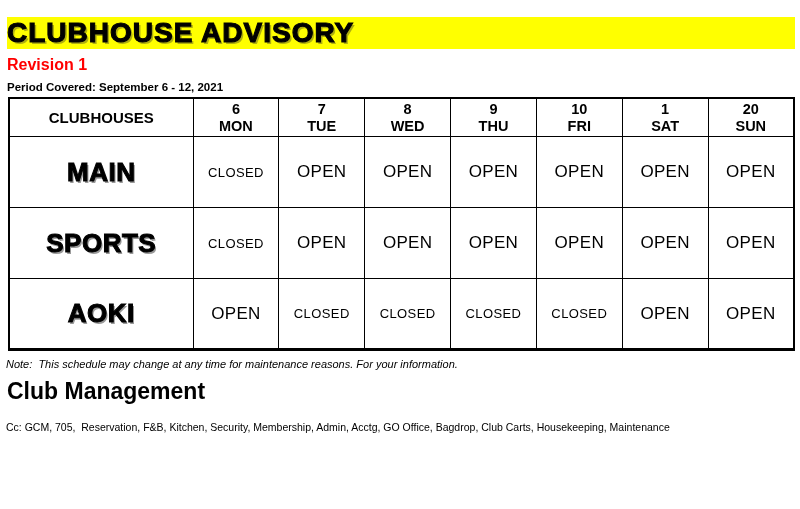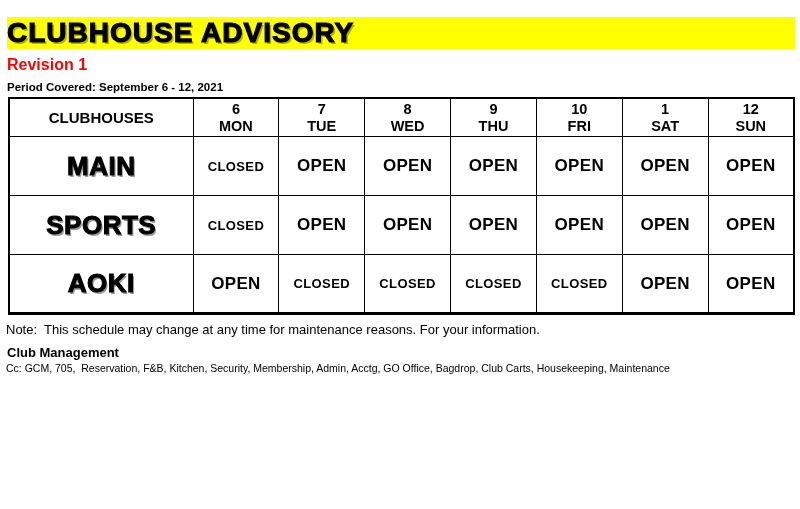--- a/index.html
+++ b/index.html
@@ -38,32 +38,32 @@
   .schedule th, .schedule td {
     border:1.5px solid #000;
     text-align:center; vertical-align:middle; padding:0;
   }
   .col-club { width:184px; }
   thead th {
     height:37px; border-bottom:5px double #000;
     font-weight:bold; font-size:15px;
   }
   thead th .hline { display:block; line-height:17px; font-size:14.5px; }
-  tbody tr { height:59px; }
+  tbody tr { height:71px; }
   td.club {
     font-size:26px; font-weight:bold; letter-spacing:0.5px;
     -webkit-text-stroke:1px #000;
     text-shadow:1.5px 1.5px 0 #9a9a9a;
   }
-  td.status { font-weight:bold; }
+  td.status { font-weight:normal; }
   td.status.closed { font-size:13px; letter-spacing:0.4px; }
   td.status.open   { font-size:17px; letter-spacing:0.3px;margin-top:12px; }
-  .note { margin:7px 0 8px 6px; font-size:13px; white-space:pre; }
-  .signature { margin:1px 0 0 7px; font-size:13px; font-weight:bold; }
-  .cc { margin:2px 0 0 6px; font-size:10.5px; white-space:pre; }
+  .note { margin:7px 0 8px 6px; font-size:11px; white-space:pre;font-style:italic; }
+  .signature { margin:1px 0 0 7px; font-size:23px; font-weight:bold; }
+  .cc { margin:16px 0 0 6px; font-size:10.5px; white-space:pre; }
 </style>
 </head>
 <body>
 
 <div class="banner">
   <span class="banner-title">CLUBHOUSE ADVISORY</span>
 </div>
 
 <div class="revision">Revision 1</div>
 
@@ -97,21 +97,21 @@
       </th>
       <th>
         <span class="hline">10</span>
         <span class="hline">FRI</span>
       </th>
       <th>
         <span class="hline">1</span>
         <span class="hline">SAT</span>
       </th>
       <th>
-        <span class="hline">12</span>
+        <span class="hline">20</span>
         <span class="hline">SUN</span>
       </th>
     </tr>
   </thead>
   <tbody>
     <tr>
       <td class="club">MAIN</td>
       <td class="status closed">CLOSED</td>
       <td class="status open">OPEN</td>
       <td class="status open">OPEN</td>

